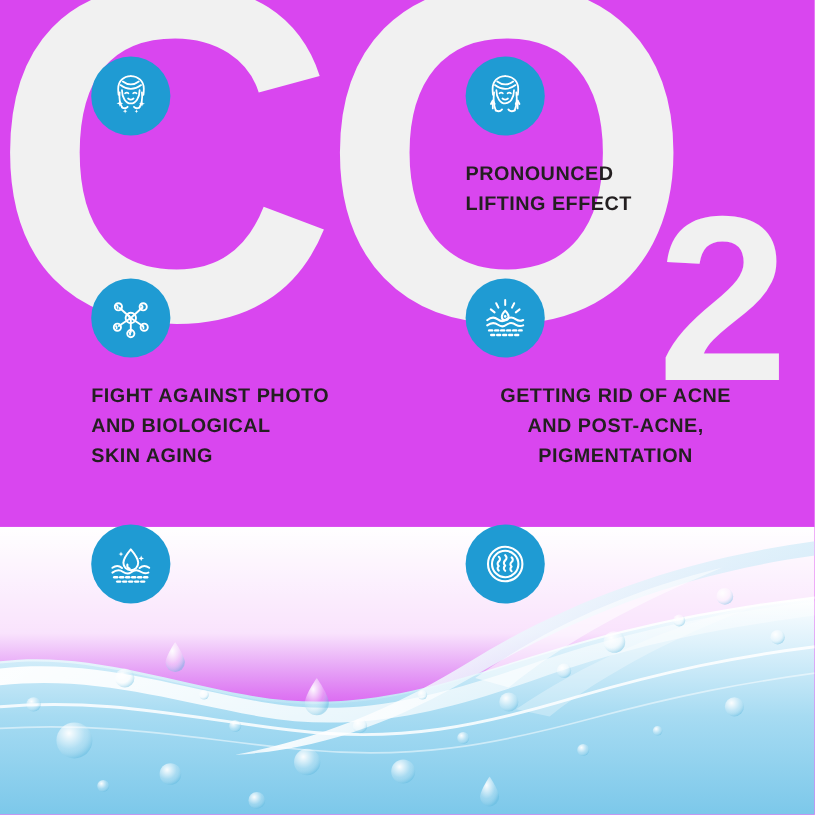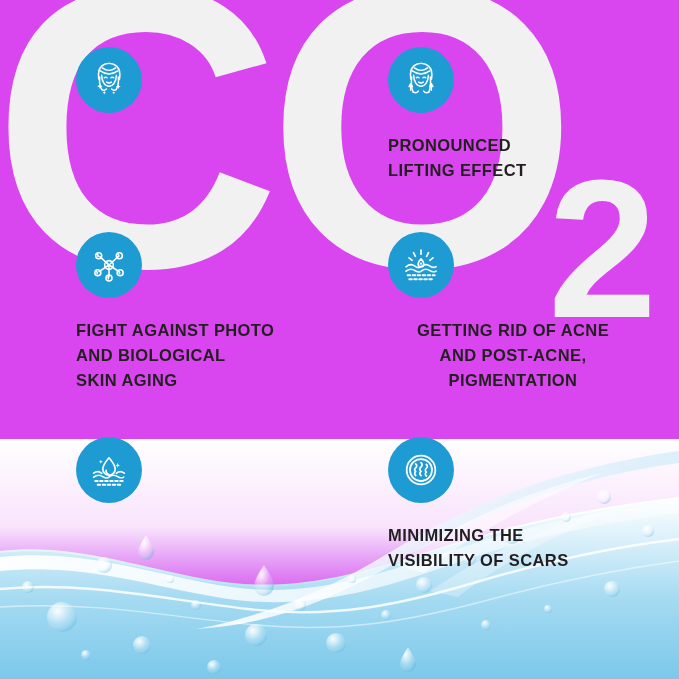--- a/index.html
+++ b/index.html
@@ -346,18 +346,16 @@
       <div class="icon-circle">
         <svg width="40" height="40" viewBox="0 0 48 48" fill="none" stroke="#ffffff" stroke-width="2.1" stroke-linecap="round" stroke-linejoin="round">
           <circle cx="24" cy="24" r="17.2"></circle>
           <circle cx="24" cy="24" r="13.2"></circle>
 
           <path d="M17.6 16.8c1.6 1.4 1.6 3.2 0 4.6-1.6 1.4-1.6 3.2 0 4.6-1.6 1.4-1.6 3.2 0 4.6"></path>
           <path d="M24 15.2c1.8 1.6 1.8 3.6 0 5.2-1.8 1.6-1.8 3.6 0 5.2-1.8 1.6-1.8 3.6 0 5.2"></path>
           <path d="M30.4 17.4c1.6 1.4 1.6 3.2 0 4.6-1.6 1.4-1.6 3.2 0 4.6-1.6 1.4-1.6 3.2 0 4.6"></path>
         </svg>
       </div>
-      <div class="feature-text">MINIMIZING THE
-VISIBILITY OF SCARS</div>
     </div>
 
   </div>
 </div>
 
 </body></html>

